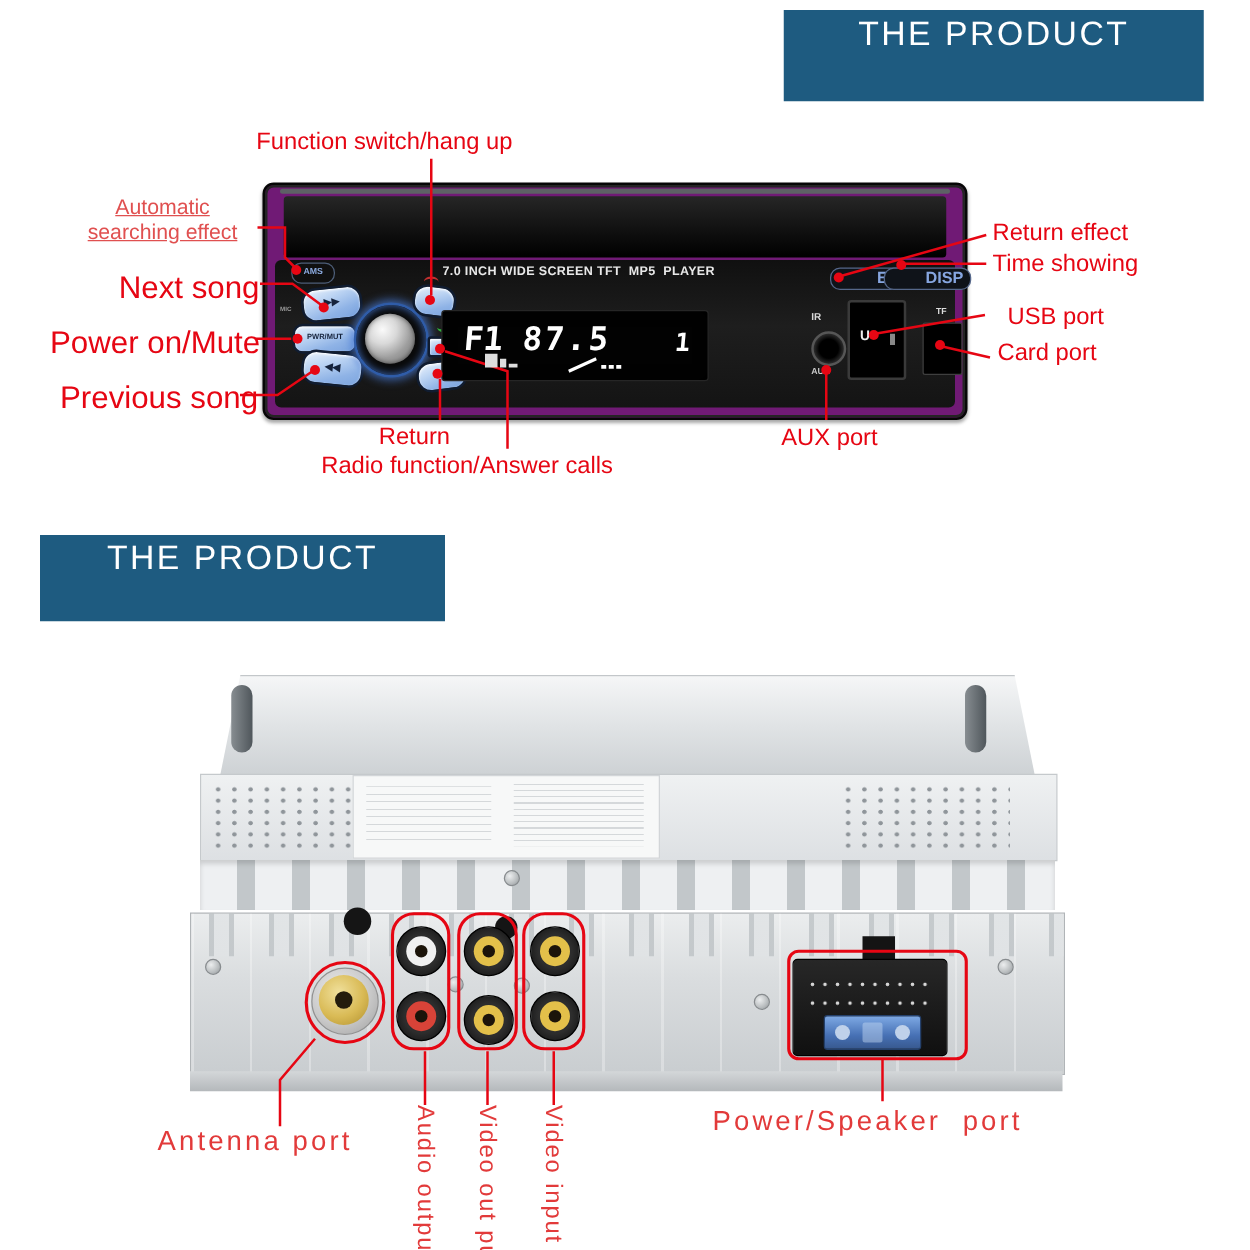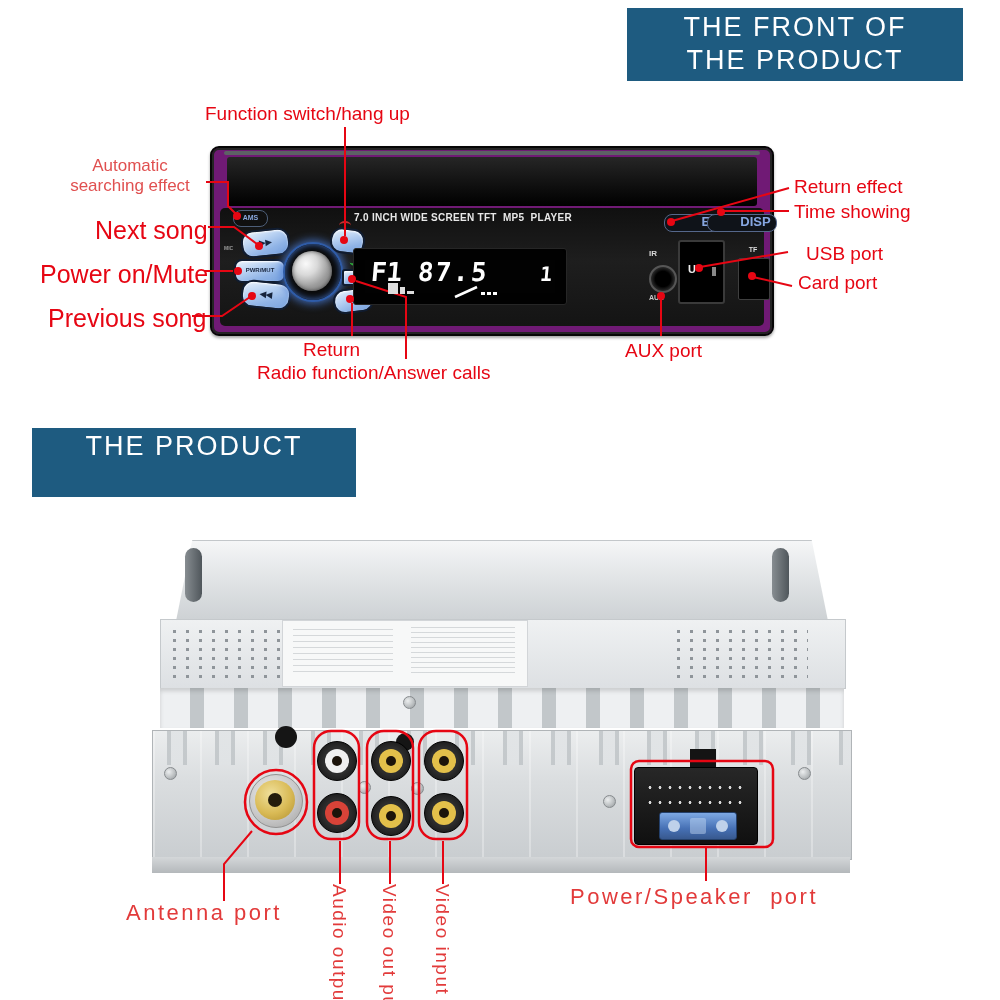--- a/index.html
+++ b/index.html
@@ -6,21 +6,21 @@
   body{width:1000px;height:1000px;position:relative;background:#fff;overflow:hidden;
        font-family:"Liberation Sans",sans-serif;}
   .a{position:absolute;}
   
   .hdr{position:absolute;background:#1e5b80;color:#fff;text-align:center;
        font-weight:400;font-size:27px;letter-spacing:2px;line-height:33px;}
   
   .rl{position:absolute;color:#e60613;font-weight:normal;font-size:19px;white-space:nowrap;}
   .rl.big{font-size:25px;}
   .tl{position:absolute;color:#e05050;font-weight:normal;font-size:17px;line-height:20px;
-      text-align:center;white-space:nowrap;}
+      text-align:center;white-space:nowrap;text-decoration:underline;}
   .btl{position:absolute;color:#e23a3a;font-weight:normal;font-size:22px;letter-spacing:2.5px;white-space:pre;}
   .vtl{position:absolute;color:#e23a3a;font-weight:normal;font-size:19px;letter-spacing:1.5px;
        writing-mode:vertical-rl;white-space:nowrap;}
   
   .unit-front{position:absolute;left:210px;top:146px;width:560px;height:186px;background:#701a75;
       border:2px solid #060606;border-radius:9px;box-shadow:inset 0 0 0 2px #242424,0 2px 3px rgba(0,0,0,.35);}
   .bluebtn{position:absolute;background:linear-gradient(160deg,#eaf2fc 0%,#bcd4f3 35%,#8fb3e6 70%,#7aa3de 100%);
       border:2px solid #101c30;border-radius:12px;box-shadow:inset 0 1px 2px #fff;
       color:#16233c;font-weight:bold;text-align:center;}
   .pillbtn{position:absolute;background:#0f1319;border:1px solid #55678a;border-radius:8px;
@@ -35,21 +35,20 @@
       background:radial-gradient(circle,#2d2d2d 50%,#0d0d0d);}
   .rca-in{position:absolute;left:7px;top:7px;width:24px;height:24px;border-radius:50%;}
   .rca-hole{position:absolute;left:14px;top:14px;width:10px;height:10px;border-radius:50%;background:#1c140a;}
   svg.overlay{position:absolute;left:0;top:0;z-index:9;pointer-events:none;}
   .lblz{z-index:10;}
 </style>
 </head>
 <body>
 
 <div class="hdr" style="left:627px;top:8px;width:336px;height:70px;padding-top:3px;">
-  <div>THE FRONT OF</div>
   <div>THE PRODUCT</div>
 </div>
 <div class="hdr" style="left:32px;top:428px;width:324px;height:67px;padding-top:2px;font-size:27px;line-height:32px;">
   <div>THE PRODUCT</div>
 </div>
 
 <div class="unit-front">
   <div class="a" style="left:12px;top:3px;right:12px;height:4px;background:#5d6165;border-radius:2px;"></div>
   <div class="a" style="left:15px;top:9px;right:15px;height:49px;border-radius:3px;
        background:linear-gradient(180deg,#262626,#0b0b0b 70%,#000);"></div>

